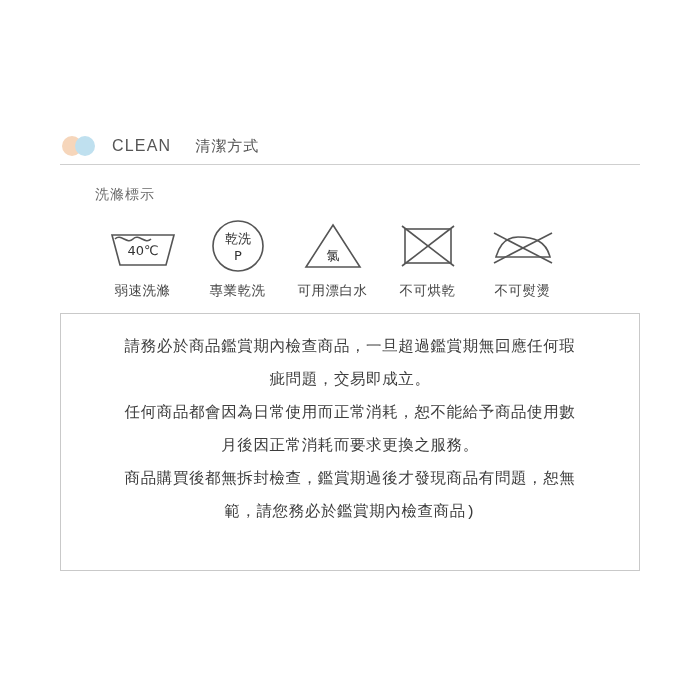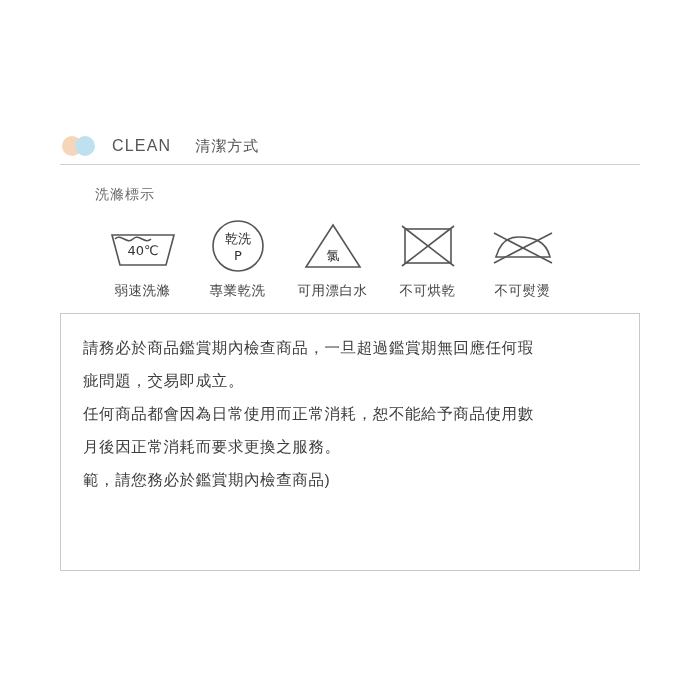--- a/index.html
+++ b/index.html
@@ -120,22 +120,22 @@
     border: 1px solid #c9c9c9;
     box-sizing: border-box;
     padding: 18px 22px 0 22px;
   }
   .notice p {
     margin: 0 0 2px 0;
     font-size: 15.5px;
     line-height: 31px;
     color: #3d3d3d;
     letter-spacing: 0.6px;
-    font-family: Liberation Sans, sans-serif;
-    text-align: left;
+    font-family: Liberation Mono, monospace;
+    text-align: center;
   }
 </style>
 </head>
 <body>
 
 <div class="page">
 
   <div class="section-header">
     <div class="dots">
       <span class="dot peach"></span>
@@ -203,16 +203,17 @@
       <div class="icon-cap">不可熨燙</div>
     </div>
 
   </div>
 
   <div class="notice">
     <p>請務必於商品鑑賞期內檢查商品，一旦超過鑑賞期無回應任何瑕</p>
     <p>疵問題，交易即成立。</p>
     <p>任何商品都會因為日常使用而正常消耗，恕不能給予商品使用數</p>
     <p>月後因正常消耗而要求更換之服務。</p>
+    <p>商品購買後都無拆封檢查，鑑賞期過後才發現商品有問題，恕無</p>
     <p>範，請您務必於鑑賞期內檢查商品)</p>
   </div>
 
 </div>
 
 </body></html>

